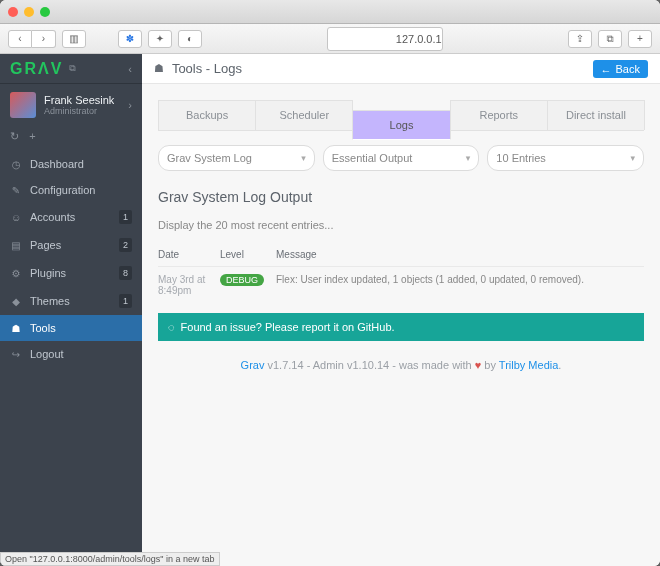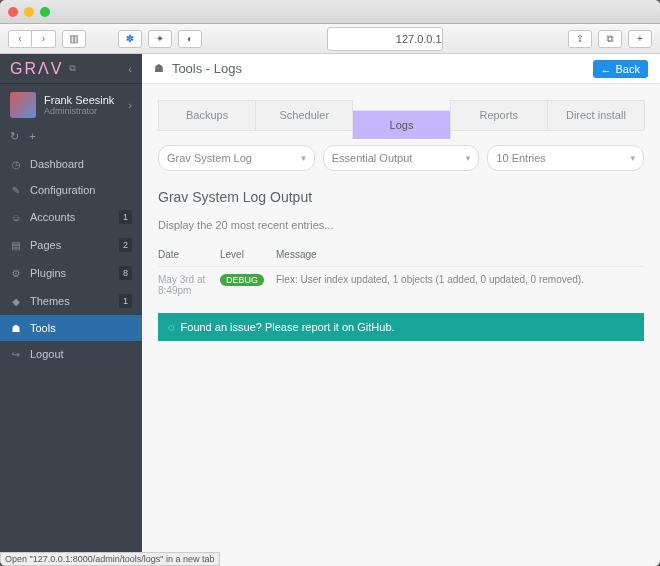--- a/index.html
+++ b/index.html
@@ -11,21 +11,21 @@
     .toolbar{height:30px;background:linear-gradient(#f7f7f7,#e9e9e9);display:flex;align-items:center;padding:0 8px;gap:6px;border-bottom:1px solid #ccc}
     .tbtn{width:24px;height:18px;background:#fff;border:1px solid #c5c5c5;border-radius:3px;display:flex;align-items:center;justify-content:center;color:#666;font-size:10px}
     .tbtn-group{display:flex;gap:0}
     .tbtn-group .tbtn:first-child{border-radius:3px 0 0 3px}
     .tbtn-group .tbtn:last-child{border-radius:0 3px 3px 0;border-left:0}
     .addrbar{flex:1;height:24px;background:#fff;border:1px solid #c5c5c5;border-radius:3px;display:flex;align-items:center;justify-content:flex-end;color:#555;max-width:280px;margin:0 auto}
     .toolbar-spacer{flex:1}
     .app{flex:1;display:flex;min-height:0;position:relative}
     .sidebar{width:142px;background:#3c434d;color:#c0c7cf;display:flex;flex-direction:column;position:relative}
     .logo-row{height:30px;display:flex;align-items:center;padding:0 10px;gap:6px;border-bottom:1px solid #2e343c}
-    .logo{font-family:Arial;font-weight:400;font-size:16px;letter-spacing:2px;color:#f9a8d4}
+    .logo{font-family:Arial;font-weight:700;font-size:16px;letter-spacing:2px;color:#22c55e}
     .ext-icon{color:#8a919a;font-size:9px}
     .user-row{padding:8px 10px;display:flex;align-items:center;gap:8px}
     .avatar{width:26px;height:26px;border-radius:3px;background:linear-gradient(135deg,#d75a5a,#5a8fd7);flex-shrink:0}
     .user-name{font-size:11px;color:#eef1f4;white-space:nowrap;overflow:hidden}
     .user-role{font-size:9px;color:#8a919a}
     .chev{color:#8a919a;margin-left:auto}
     .mini-icons{display:flex;gap:10px;padding:4px 10px 8px;color:#8a919a;font-size:10px}
     .nav{list-style:none}
     .nav li{padding:7px 10px;display:flex;align-items:center;gap:8px;font-size:11px;color:#c0c7cf;cursor:pointer}
     .nav li.active{background:#2b6ea8;color:#fff}
@@ -194,18 +194,21 @@
           <div class="col-date">May 3rd at 8:49pm</div>
           <div class="col-level"><span class="lvl-badge">DEBUG</span></div>
           <div class="col-msg">Flex: User index updated, 1 objects (1 added, 0 updated, 0 removed).</div>
         </div>
 
         <div class="issue-bar">
           <span>◌</span>
           <span>Found an issue? Please report it on GitHub.</span>
         </div>
 
+        <div class="footer-txt">
+          <a>Grav</a><span> v1.7.14 - Admin v1.10.14 - was made with </span><span class="heart">♥</span><span> by </span><a>Trilby Media</a><span>.</span>
+        </div>
       </div>
     </div>
 
     <div class="status-tip">Open "127.0.0.1:8000/admin/tools/logs" in a new tab</div>
   </div>
 </div>
 
 </body></html>

